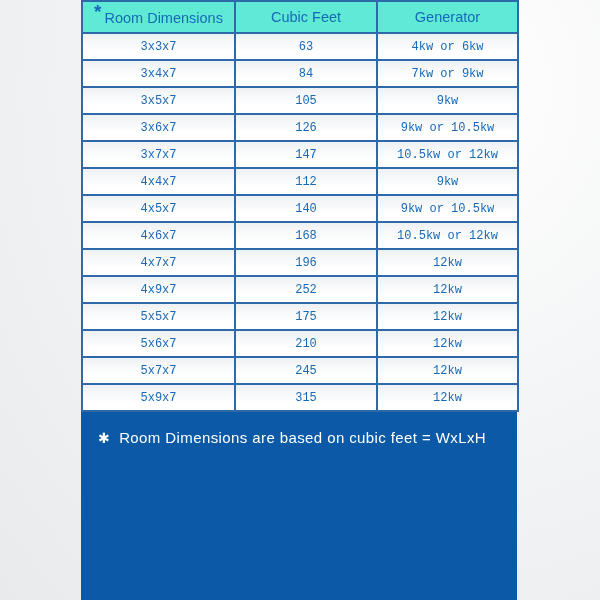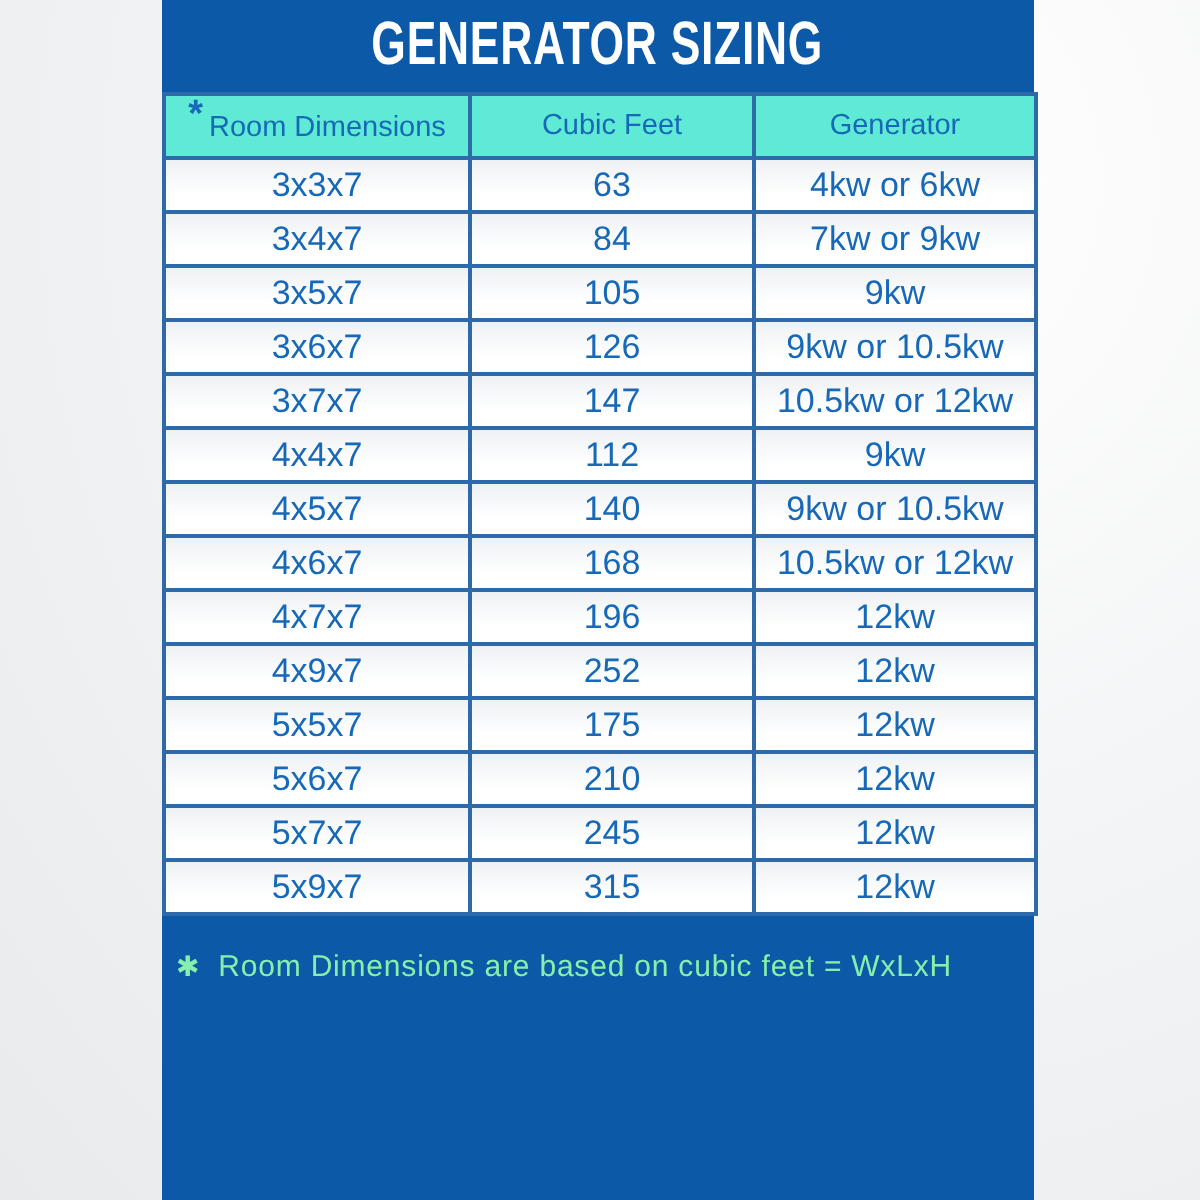--- a/index.html
+++ b/index.html
@@ -53,52 +53,50 @@
     white-space: nowrap;
   }
   table.sizing thead th {
     height: 30px;
     font-size: 14.5px;
     font-weight: normal;
     background: #5eead4;
   }
   table.sizing td {
     height: 25px;
-    font-size: 17px;
+    font-size: 12px;
     background-image: linear-gradient(#eef1f4, #ffffff 70%);
+    font-family: Liberation Mono, monospace;
   }
   .th-ast {
     font-weight: bold;
     font-size: 19px;
     display: inline-block;
     transform: translateY(-5px);
     margin-right: 3px;
   }
   .footer-band {
     flex: 1;
     box-sizing: border-box;
-    padding: 17px 10px 0 7px;
-    color: #86efac;
+    padding: 17px 10px 0 17px;
+    color: #ffffff;
     font-size: 15px;
     letter-spacing: 0.4px;
   }
   .fn-marker {
     margin-right: 9px;
     font-size: 14px;
   }
 </style>
 </head>
 <body>
 
 <div class="page">
   <div class="panel">
 
-    <div class="title-band">
-      <div class="title">GENERATOR SIZING</div>
-    </div>
 
     <table class="sizing">
       <colgroup>
         <col style="width:153px">
         <col style="width:142px">
         <col style="width:141px">
       </colgroup>
       <thead>
         <tr>
           <th><span class="th-ast">*</span><span>Room Dimensions</span></th>

